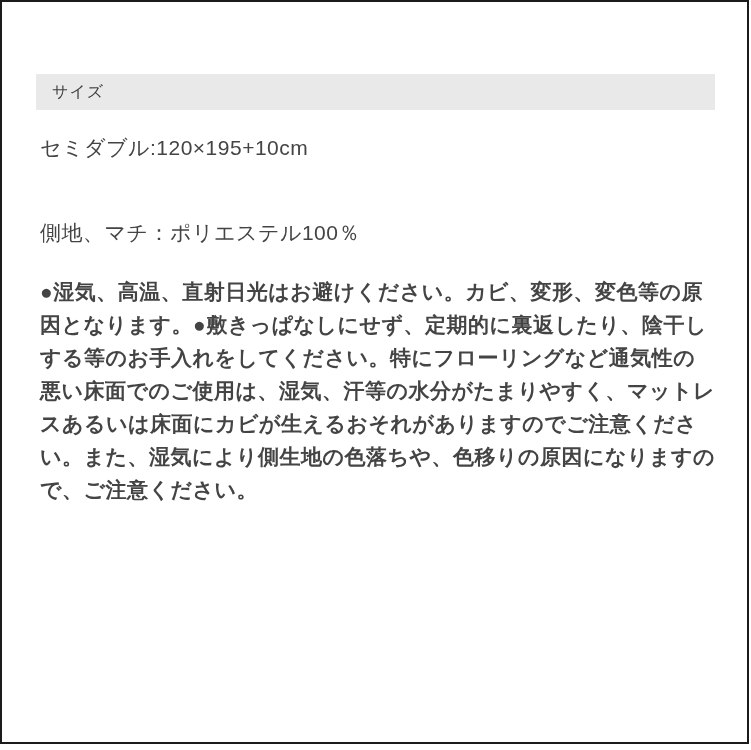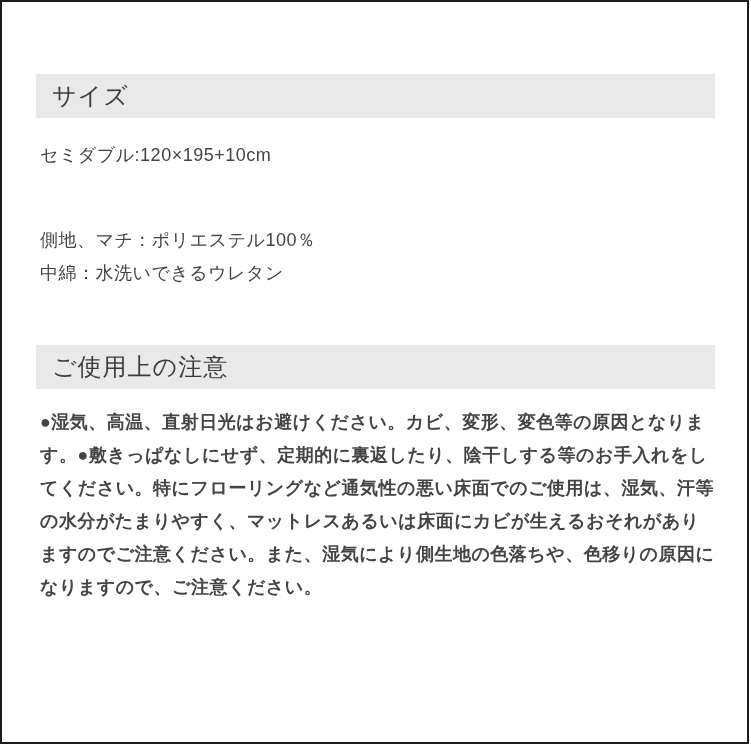--- a/index.html
+++ b/index.html
@@ -29,55 +29,53 @@
     left: 0;
     top: 0;
     width: 751px;
     height: 750px;
     box-sizing: border-box;
     padding: 0 36px;
   }
   .sec-header {
     background: var(--header-bg, #e9e9e9);
     color: var(--heading-color, #3c3c3c);
-    font-size: 24px;
+    font-size: 16px;
     line-height: 1;
     padding: 10px 16px;
     letter-spacing: 1px;
     font-family: Liberation Serif, serif;
   }
   .sec-header.first { margin-top: 74px; }
   .body-line {
-    font-size: 18px;
+    font-size: 21px;
     line-height: 33px;
     margin: 0;
     padding-left: 4px;
     letter-spacing: 0.5px;
   }
   .sec1-body { margin: 21px 0 52px; }
-  .sec2-body { margin: 20px 0 55px; }
+  .sec2-body { margin: 20px 0 26px; }
   .sec3-body { margin-top: 17px; font-weight: bold; }
 </style>
 </head>
 <body>
 
 <div class="page">
 
   <section>
     <div class="sec-header first">サイズ</div>
     <p class="body-line sec1-body">セミダブル:120×195+10cm</p>
   </section>
 
   <section>
     <div class="sec2-body">
       <p class="body-line">側地、マチ：ポリエステル100％</p>
-      <p class="body-line">中綿：水洗いできるウレタン</p>
     </div>
   </section>
 
   <section>
-    <div class="sec-header">ご使用上の注意</div>
     <p class="body-line sec3-body">●湿気、高温、直射日光はお避けください。カビ、変形、変色等の原因となります。●敷きっぱなしにせず、定期的に裏返したり、陰干しする等のお手入れをしてください。特にフローリングなど通気性の悪い床面でのご使用は、湿気、汗等の水分がたまりやすく、マットレスあるいは床面にカビが生えるおそれがありますのでご注意ください。また、湿気により側生地の色落ちや、色移りの原因になりますので、ご注意ください。</p>
   </section>
 
 </div>
 
 <div class="frame"></div>
 
 </body></html>

